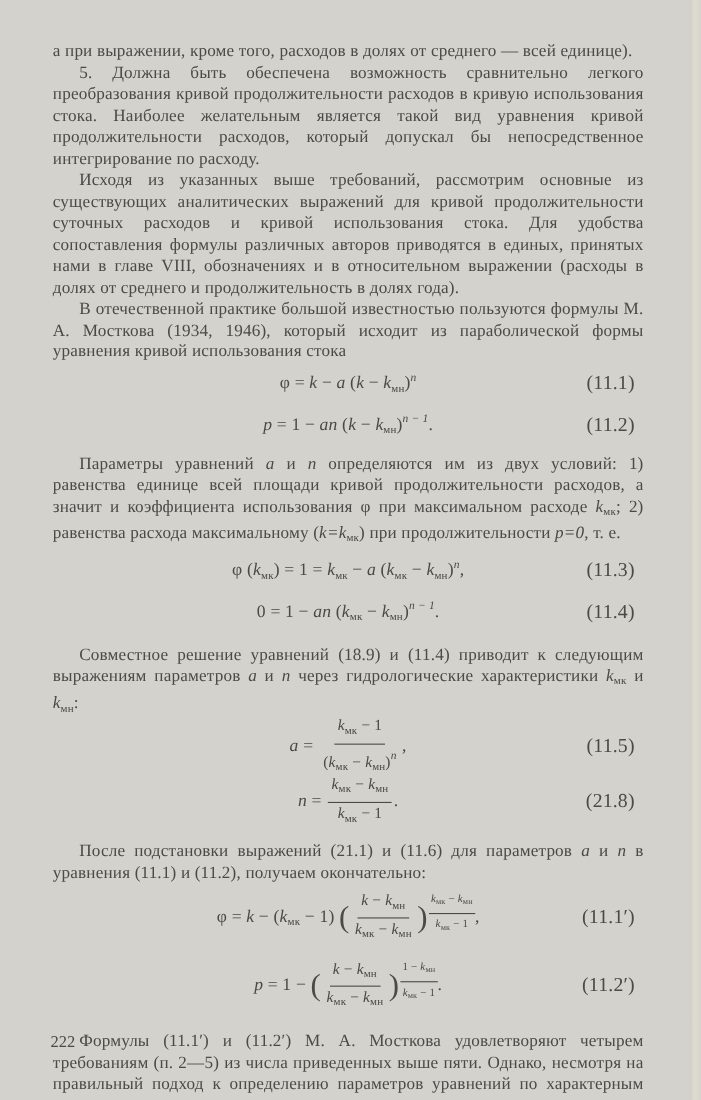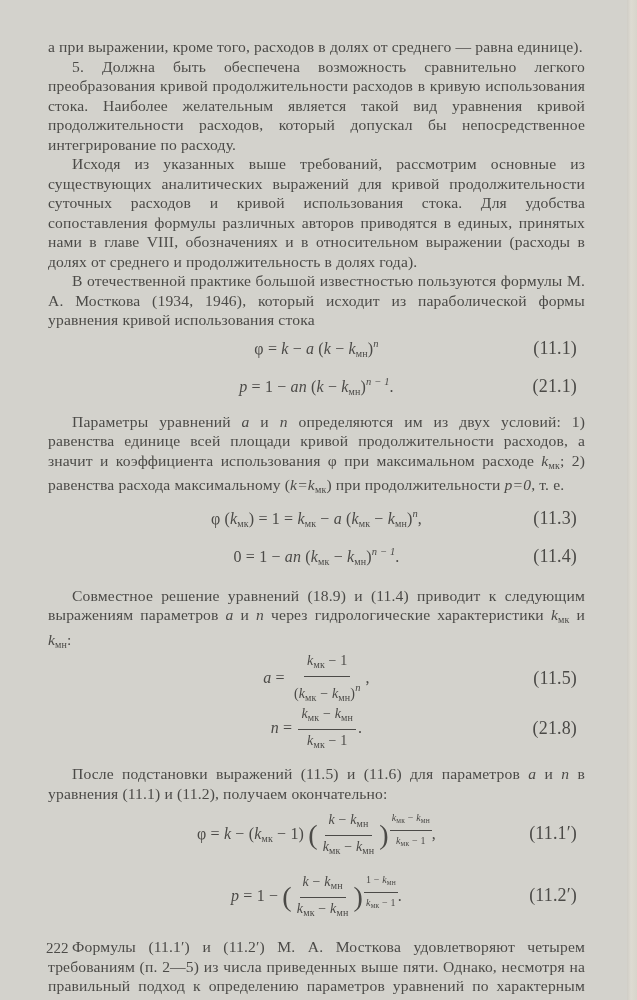--- a/index.html
+++ b/index.html
@@ -43,38 +43,38 @@
   .gap6 { height: 6px; }
   .gap10 { height: 10px; }
 </style>
 </head>
 <body>
 
 <div class="page-edge"></div>
 
 <div class="content">
 
-  <p>а при выражении, кроме того, расходов в долях от среднего — равна единице).</p>
+  <p>а при выражении, кроме того, расходов в долях от среднего — всей единице).</p>
   <p class="indent">5. Должна быть обеспечена возможность сравнительно легкого преобразования кривой продолжительности расходов в кривую использования стока. Наиболее желательным является такой вид уравнения кривой продолжительности расходов, который допускал бы непосредственное интегрирование по расходу.</p>
   <p class="indent">Исходя из указанных выше требований, рассмотрим основные из существующих аналитических выражений для кривой продолжительности суточных расходов и кривой использования стока. Для удобства сопоставления формулы различных авторов приводятся в единых, принятых нами в главе VIII, обозначениях и в относительном выражении (расходы в долях от среднего и продолжительность в долях года).</p>
   <p class="indent">В отечественной практике большой известностью пользуются формулы М. А. Мосткова (1934, 1946), который исходит из параболической формы уравнения кривой использования стока</p>
 
   <div class="formula">
     <span>
       <span class="up">φ</span><span class="up"> = </span><span>k</span><span class="up"> − </span><span>a</span><span class="up"> (</span><span>k</span><span class="up"> − </span><span>k</span><span class="sub">мн</span><span class="up">)</span><span class="sup">n</span>
     </span>
     <span class="num">(11.1)</span>
   </div>
 
 
   <div class="formula">
     <span>
       <span>p</span><span class="up"> = </span><span class="up">1</span><span class="up"> − </span><span>an</span><span class="up"> (</span><span>k</span><span class="up"> − </span><span>k</span><span class="sub">мн</span><span class="up">)</span><span class="sup">n − 1</span><span class="up">.</span>
     </span>
-    <span class="num">(21.1)</span>
+    <span class="num">(11.2)</span>
   </div>
 
   <div class="gap6"></div>
   <p class="indent"><span>Параметры уравнений </span><i>a</i><span> и </span><i>n</i><span> определяются им из двух условий: 1) равенства единице всей площади кривой продолжительности расходов, а значит и коэффициента использования φ при максимальном расходе </span><i>k</i><span class="sub">мк</span><span>; 2) равенства расхода максимальному (</span><i>k=k</i><span class="sub">мк</span><span>) при продолжительности </span><i>p=0</i><span>, т. е.</span></p>
 
   <div class="formula">
     <span>
       <span class="up">φ</span><span class="up"> (</span><span>k</span><span class="sub">мк</span><span class="up">)</span><span class="up"> = </span><span class="up">1</span><span class="up"> = </span><span>k</span><span class="sub">мк</span><span class="up"> − </span><span>a</span><span class="up"> (</span><span>k</span><span class="sub">мк</span><span class="up"> − </span><span>k</span><span class="sub">мн</span><span class="up">)</span><span class="sup">n</span><span class="up">,</span>
     </span>
     <span class="num">(11.3)</span>
@@ -104,21 +104,21 @@
     <span>
       <span>n</span><span class="up"> = </span><span class="frac">
           <span class="top"><span>k</span><span class="sub">мк</span><span class="up"> − </span><span>k</span><span class="sub">мн</span></span>
           <span class="bot"><span>k</span><span class="sub">мк</span><span class="up"> − </span><span class="up">1</span></span>
         </span><span class="up">.</span>
     </span>
     <span class="num">(21.8)</span>
   </div>
 
   <div class="gap10"></div>
-  <p class="indent"><span>После подстановки выражений (11.5) и (11.6) для параметров </span><i>a</i><span> и </span><i>n</i><span> в уравнения (11.1) и (11.2), получаем окончательно:</span></p>
+  <p class="indent"><span>После подстановки выражений (21.1) и (11.6) для параметров </span><i>a</i><span> и </span><i>n</i><span> в уравнения (11.1) и (11.2), получаем окончательно:</span></p>
 
   <div class="formula xtall">
     <span>
       <span class="up">φ</span><span class="up"> = </span><span>k</span><span class="up"> − </span><span class="up">(</span><span>k</span><span class="sub">мк</span><span class="up"> − </span><span class="up">1</span><span class="up">)</span>
       <span class="paren">(</span><span class="frac">
           <span class="top"><span>k</span><span class="up"> − </span><span>k</span><span class="sub">мн</span></span>
           <span class="bot"><span>k</span><span class="sub">мк</span><span class="up"> − </span><span>k</span><span class="sub">мн</span></span>
         </span><span class="paren">)</span><span class="expfrac">
           <span class="top"><span>k</span><span class="sub">мк</span><span class="up"> − </span><span>k</span><span class="sub">мн</span></span>
           <span class="bot"><span>k</span><span class="sub">мк</span><span class="up"> − </span><span class="up">1</span></span>

